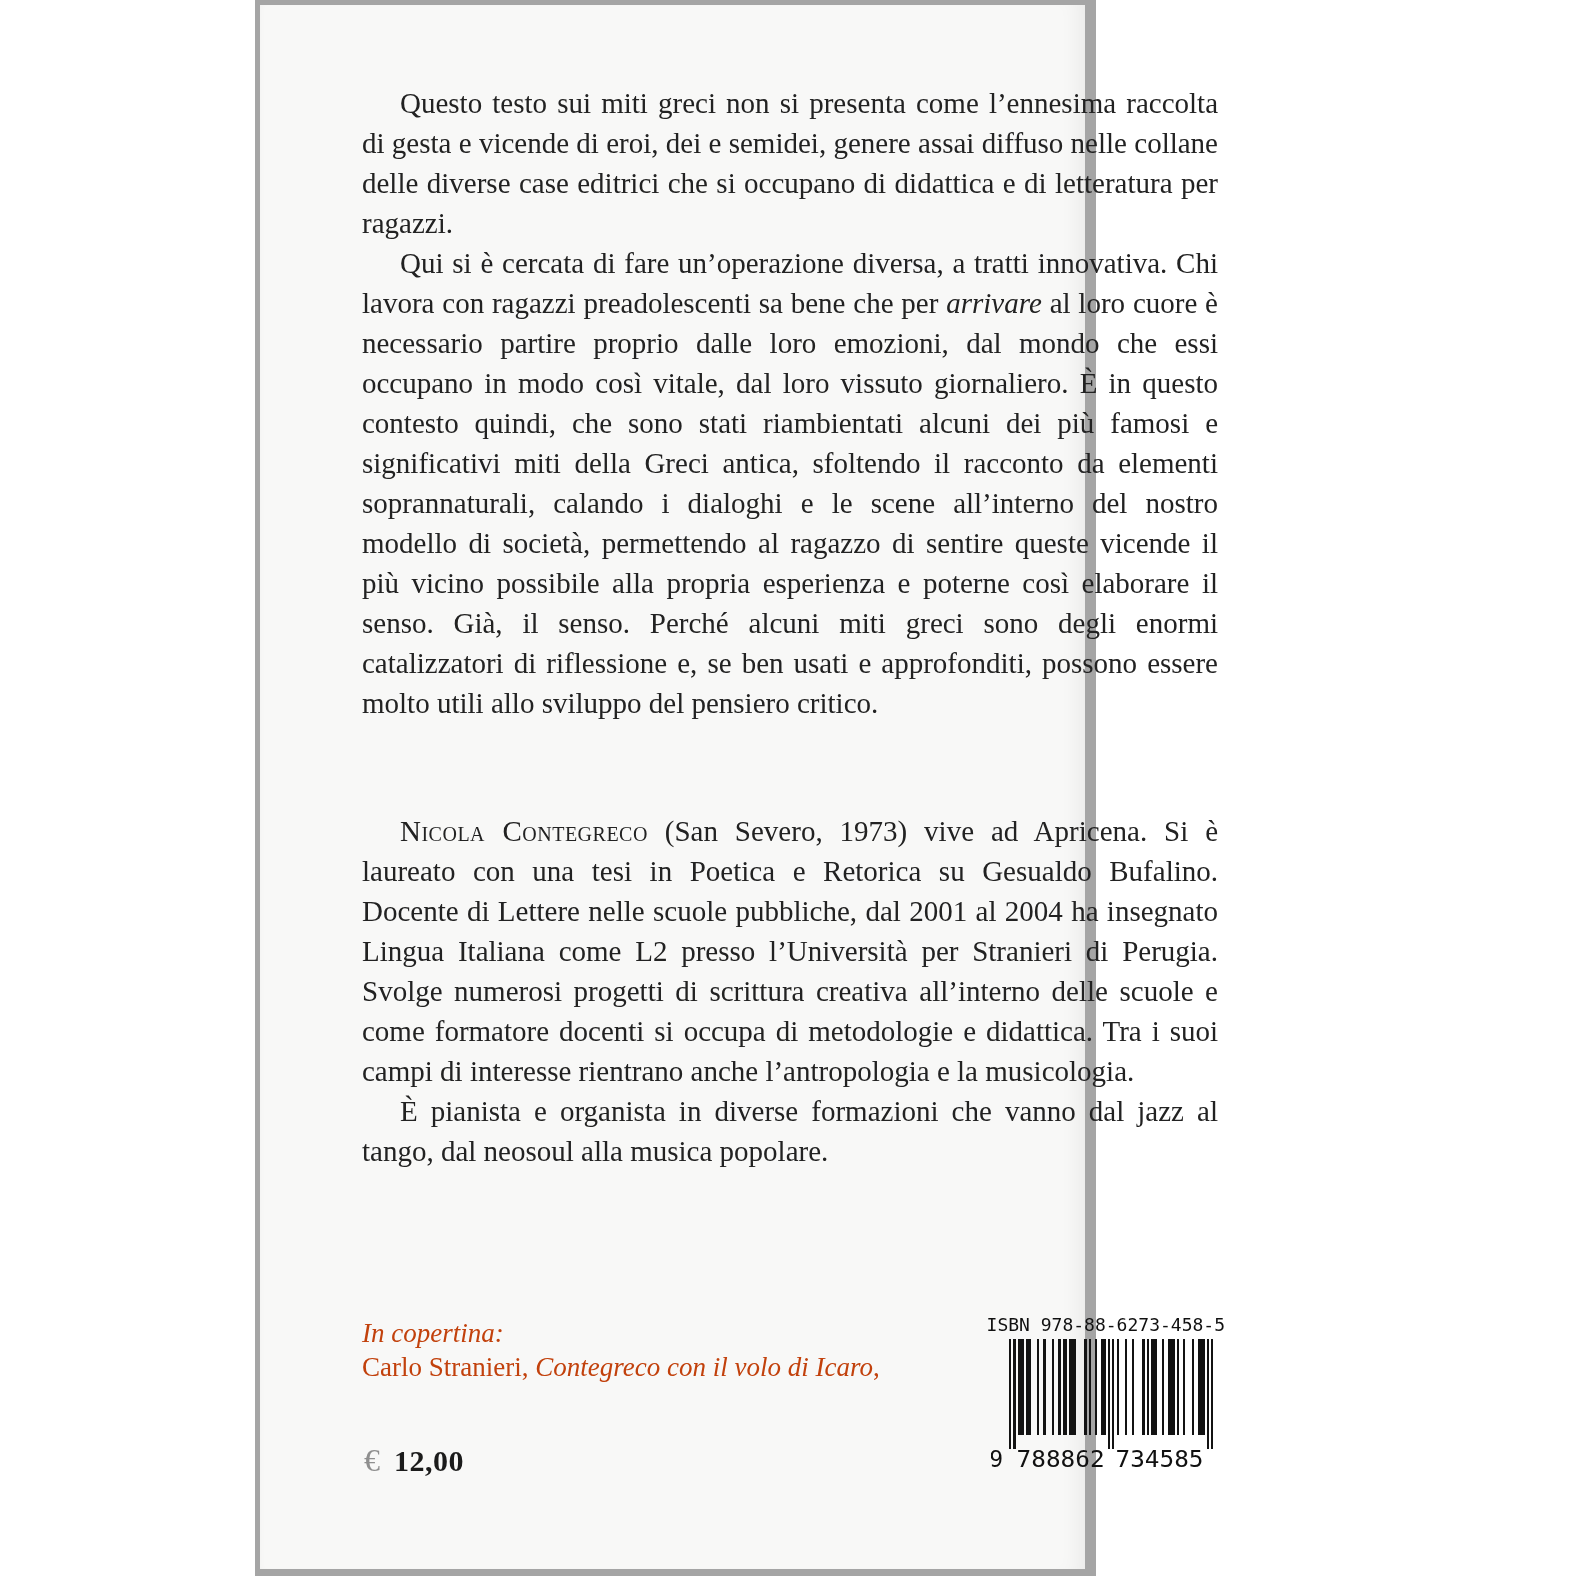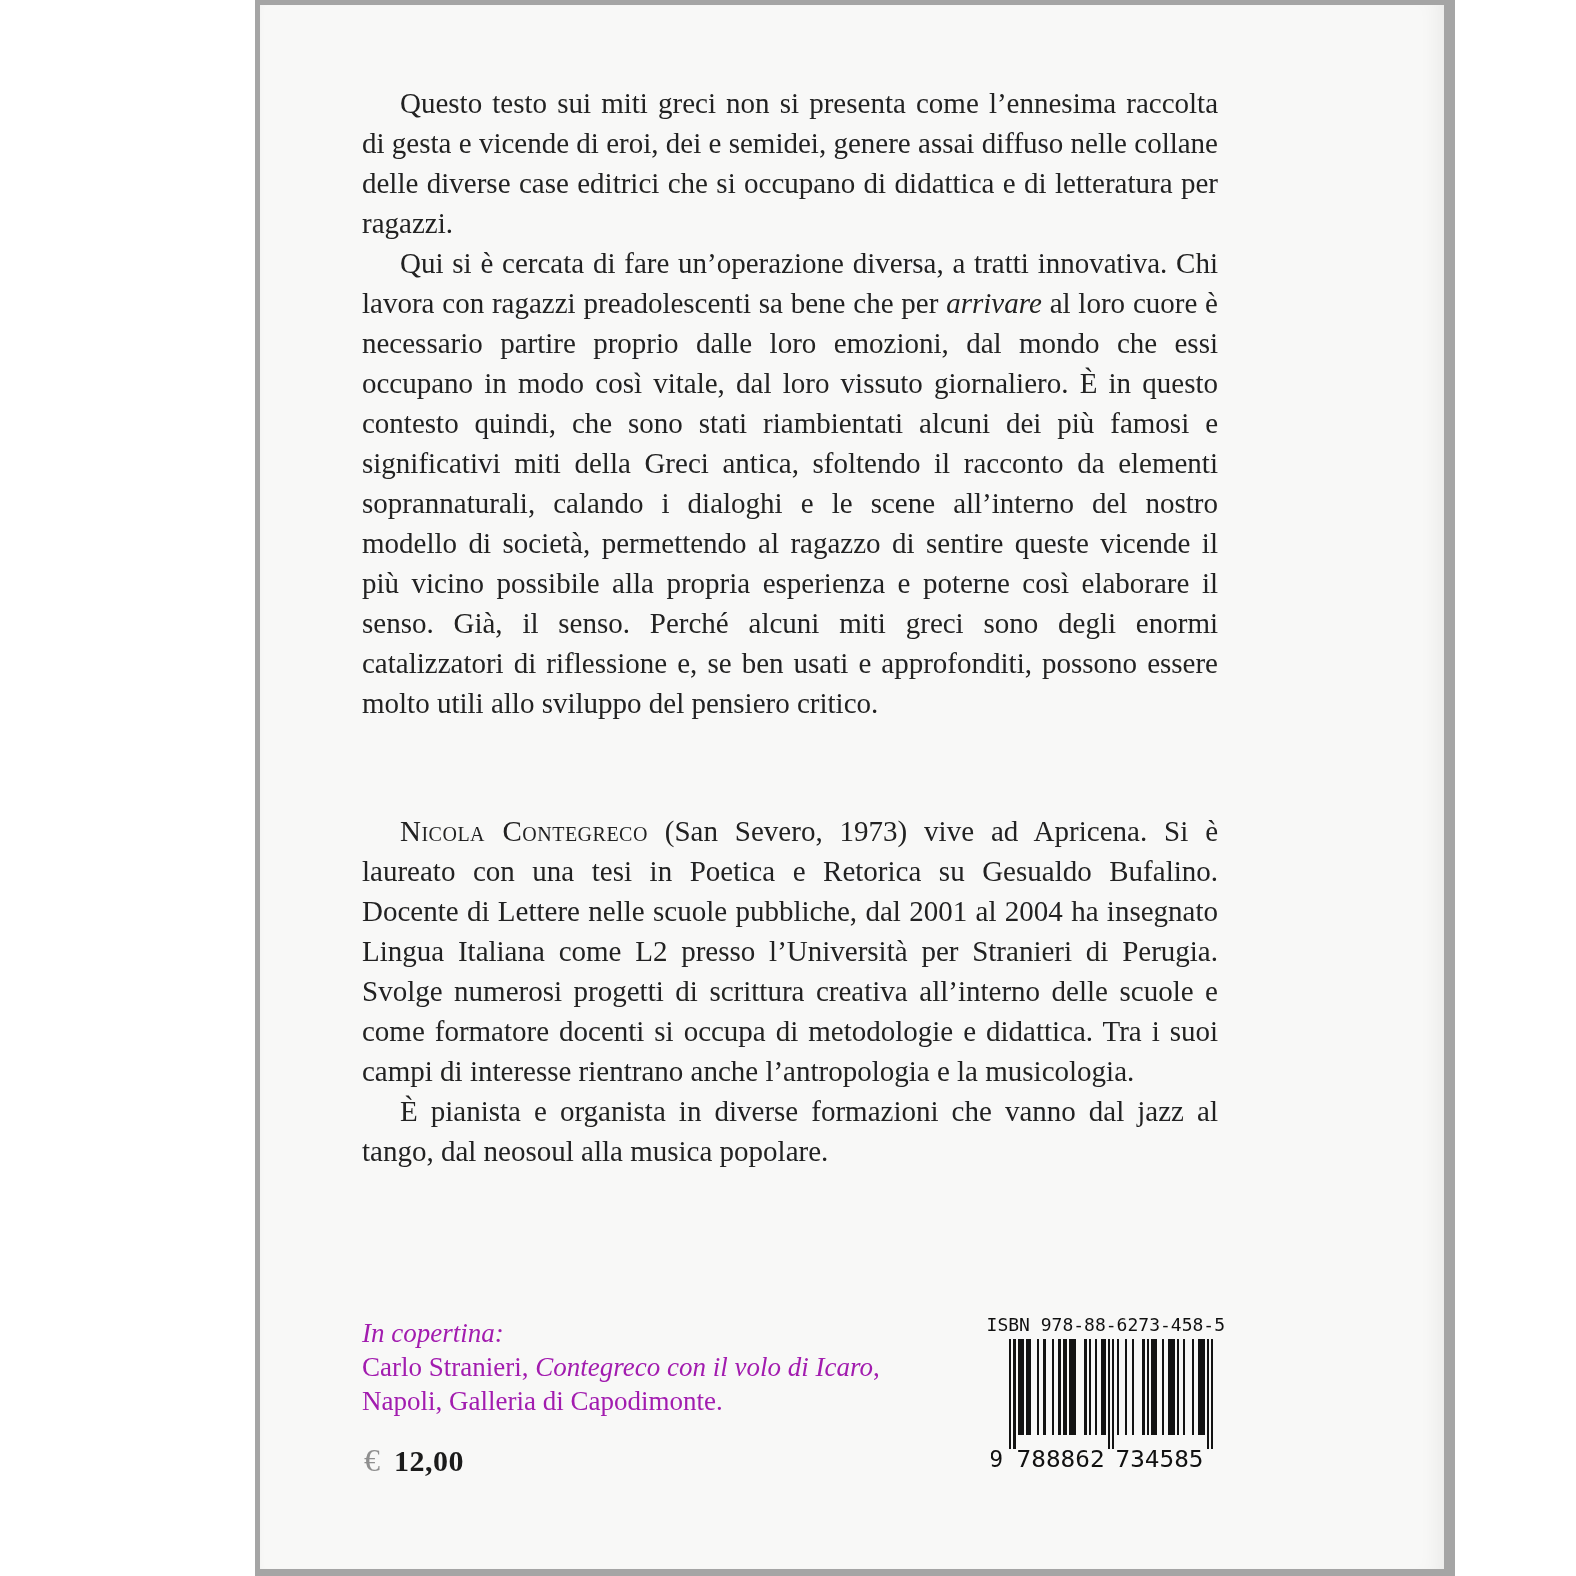--- a/index.html
+++ b/index.html
@@ -2,40 +2,40 @@
 <html><head>
 <meta charset="utf-8">
 <style>
   html,body{margin:0;padding:0;}
   body{
     width:1576px;height:1576px;position:relative;overflow:hidden;
     background:#ffffff;
     font-family:"Liberation Serif","DejaVu Serif",serif;
   }
   .book{
-    position:absolute;left:255px;top:0;width:1200px;height:1576px;
+    position:absolute;left:255px;top:0;width:841px;height:1576px;
     box-sizing:border-box;
     background:#f8f8f7;
     border:5px solid #a5a5a5;
     border-right-width:11px;
     border-bottom-width:7px;
     box-shadow:inset -20px 0 22px -16px rgba(0,0,0,0.07), inset 4px 0 8px -6px rgba(0,0,0,0.05);
   }
   .text-main{
     position:absolute;left:102px;top:78px;width:856px;
     font-size:29px;line-height:40px;color:#222222;
     text-align:justify;
   }
   .text-main p{margin:0;text-indent:38px;}
   .bio{margin-top:88px;}
   .smallcaps{font-variant:small-caps;letter-spacing:0.5px;}
   .it{font-style:italic;}
   .cover-credit{
     position:absolute;left:102px;top:1311px;width:560px;
-    font-size:27px;line-height:34px;color:#a21caf;text-align:left;
+    font-size:27px;line-height:34px;color:#c2410c;text-align:left;
   }
   .cover-credit div{margin:0;}
   .price{
     position:absolute;left:104px;top:1437px;
     font-size:30px;color:#1b1b1b;text-align:right;
   }
   .euro{font-size:32px;color:#8f8f8f;margin-right:14px;}
   .amount{font-weight:bold;letter-spacing:0.5px;}
   .barcode-block{
     position:absolute;left:725px;top:1309px;width:240px;text-align:right;
@@ -61,21 +61,20 @@
 
     <div class="bio">
       <p><span class="smallcaps">Nicola Contegreco</span><span> (San Severo, 1973) vive ad Apricena. Si è laureato con una tesi in Poetica e Retorica su Gesualdo Bufalino. Docente di Lettere nelle scuole pubbliche, dal 2001 al 2004 ha insegnato Lingua Italiana come L2 presso l’Università per Stranieri di Perugia. Svolge numerosi progetti di scrittura creativa all’interno delle scuole e come formatore docenti si occupa di metodologie e didattica. Tra i suoi campi di interesse rientrano anche l’antropologia e la musicologia.</span></p>
       <p>È pianista e organista in diverse formazioni che vanno dal jazz al tango, dal neosoul alla musica popolare.</p>
     </div>
   </div>
 
   <div class="cover-credit">
     <div class="it">In copertina:</div>
     <div><span>Carlo Stranieri, </span><span class="it">Contegreco con il volo di Icaro</span><span>,</span></div>
-    <div>Napoli, Galleria di Capodimonte.</div>
   </div>
 
   <div class="price"><span class="euro">€</span><span class="amount">12,00</span></div>
 
   <div class="barcode-block">
     <div class="isbn-label">ISBN 978-88-6273-458-5</div>
     <svg width="228" height="134" viewBox="-18 0 228 134" shape-rendering="crispEdges">
       <g id="bars">
           <rect x="0.00" y="0" width="2.25" height="110"></rect>
           <rect x="4.30" y="0" width="2.25" height="110"></rect>

